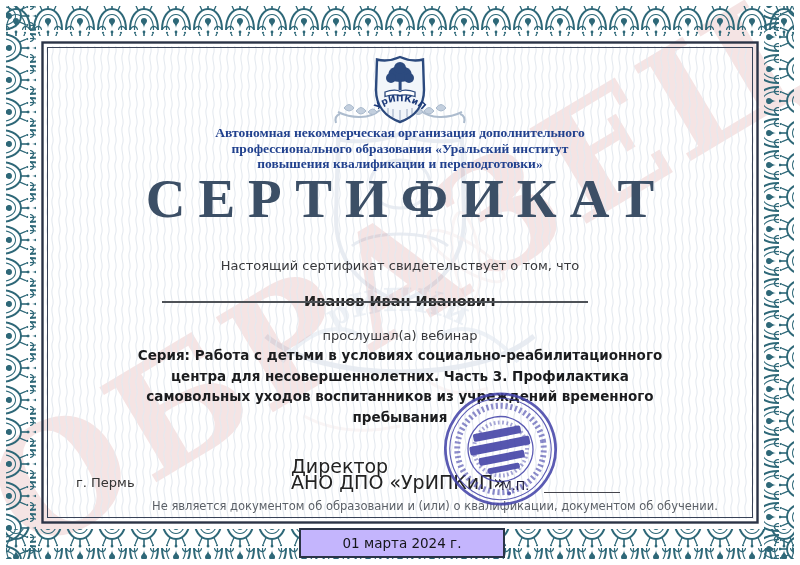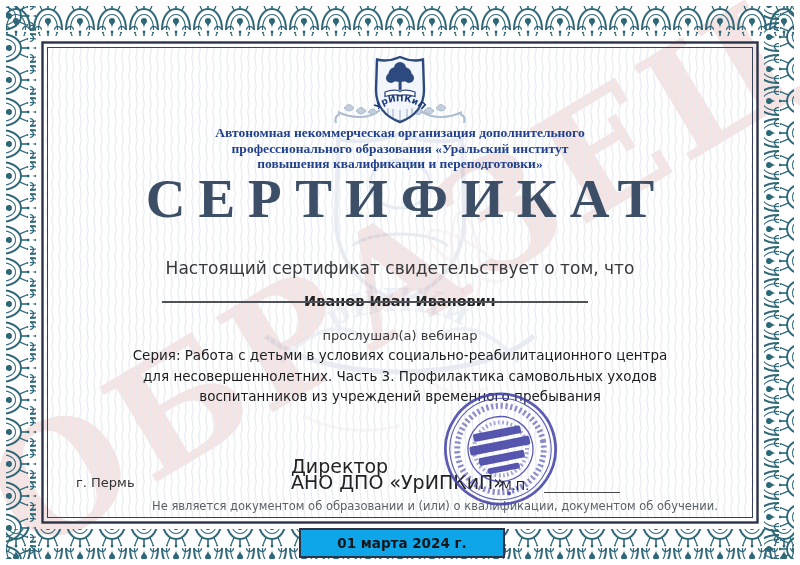--- a/index.html
+++ b/index.html
@@ -8,35 +8,35 @@
     font-family:"DejaVu Sans","Liberation Sans",sans-serif;
   }
   .abs{position:absolute;}
   .centered{left:0;width:100%;text-align:center;}
   
   .org-lines{top:125px;font-family:Liberation Serif, serif;
     font-weight:bold;font-size:13.5px;line-height:15.5px;color:#21418e;z-index:4;}
   .big-title{top:166px;font-family:Liberation Serif, serif;
     font-weight:bold;font-size:55px;line-height:66px;letter-spacing:13px;
     text-indent:13px;color:#3c4f66;z-index:4;}
-  .intro-line{top:258px;font-size:17px;color:#37383b;z-index:4;}
+  .intro-line{top:258px;font-size:13px;color:#37383b;z-index:4;}
   .recipient-name{top:293px;font-size:14.5px;font-weight:bold;color:#222;z-index:4;}
   .name-rule{top:301px;left:162px;width:426px;border-top:2px solid #4e5257;z-index:4;}
   .action-line{top:320px;font-size:13px;color:#37383b;z-index:4;margin-top:8px;}
   .course-title{top:345px;left:130px;width:540px;text-align:center;
-    font-size:13.5px;font-weight:normal;line-height:20.5px;color:#1b1c1e;z-index:4;}
+    font-size:13.5px;font-weight:bold;line-height:20.5px;color:#1b1c1e;z-index:4;}
   .city{top:475px;left:76px;font-size:13px;color:#333;z-index:4;}
   .director{top:458px;left:263px;font-size:19px;line-height:16px;color:#222;z-index:4;margin-left:28px;}
   .mp-label{top:478px;left:501px;font-size:12.5px;color:#1c1c3a;z-index:6;}
   .sig-line{top:492px;left:544px;width:76px;border-top:1.5px solid #45454c;z-index:6;}
   .disclaimer{top:499px;font-size:11.5px;color:#5a5f66;z-index:4;padding-left:35px;}
   .date-box{
-    top:528px;left:299px;width:202px;height:26px;background:#0ea5e9;
+    top:528px;left:299px;width:202px;height:26px;background:#c4b5fd;
     border:2px solid #2b3447;z-index:9;text-align:center;
-    font-size:13.5px;font-weight:bold;line-height:26px;color:#15161a;}
+    font-size:13.5px;font-weight:normal;line-height:26px;color:#15161a;}
   
   .frame-svg{top:0;left:0;z-index:2;}
   .logo-wrap{top:50px;left:330px;width:140px;height:78px;z-index:4;}
   .stamp-wrap{top:390px;left:440px;width:121px;height:118px;z-index:5;opacity:.88;}
   .emblem-watermark{top:126px;left:252px;width:296px;height:330px;z-index:1;opacity:.16;}
   .sample-watermark{
     top:175px;left:-60px;width:900px;height:210px;line-height:210px;text-align:center;
     font-family:"DejaVu Serif","Liberation Serif",serif;font-weight:bold;
     font-size:152px;letter-spacing:6px;color:rgba(193,84,84,0.155);
     transform:rotate(-31deg);white-space:nowrap;z-index:1;}

